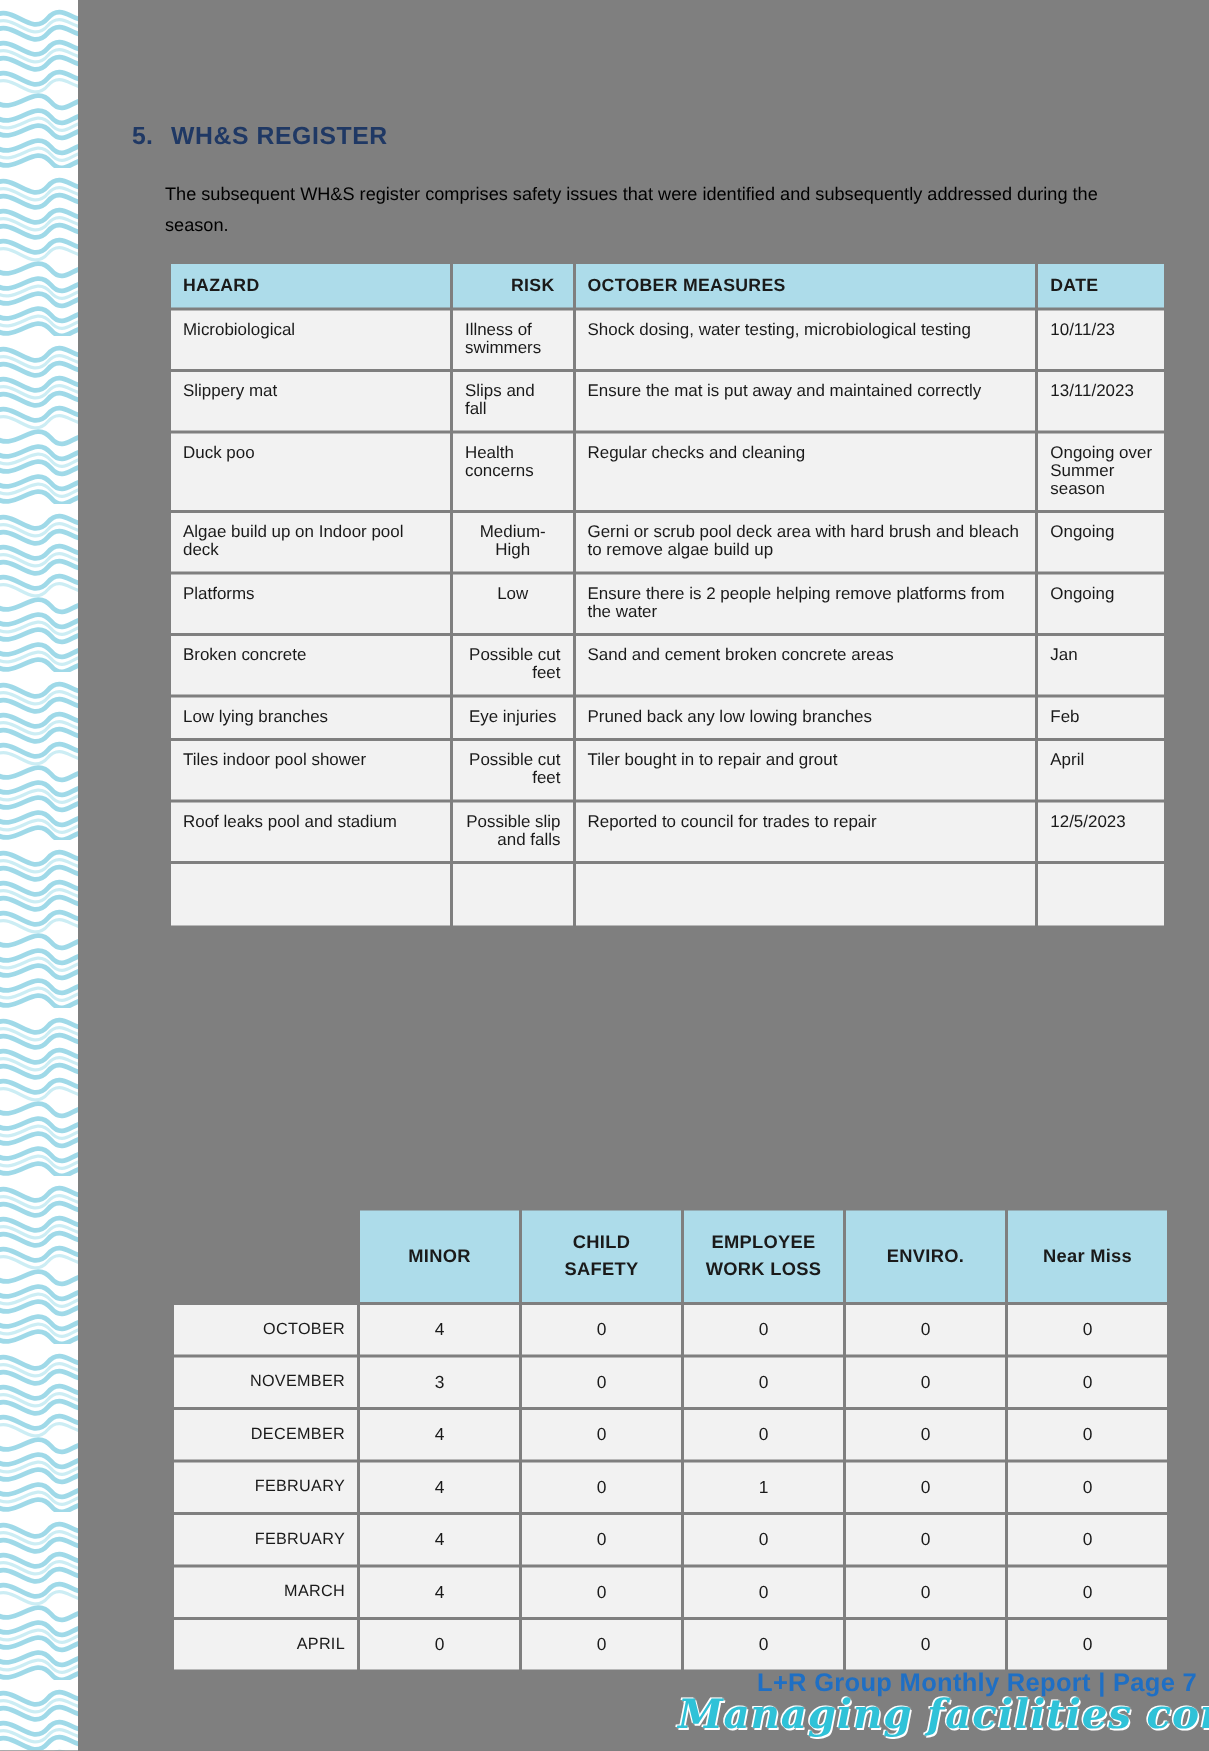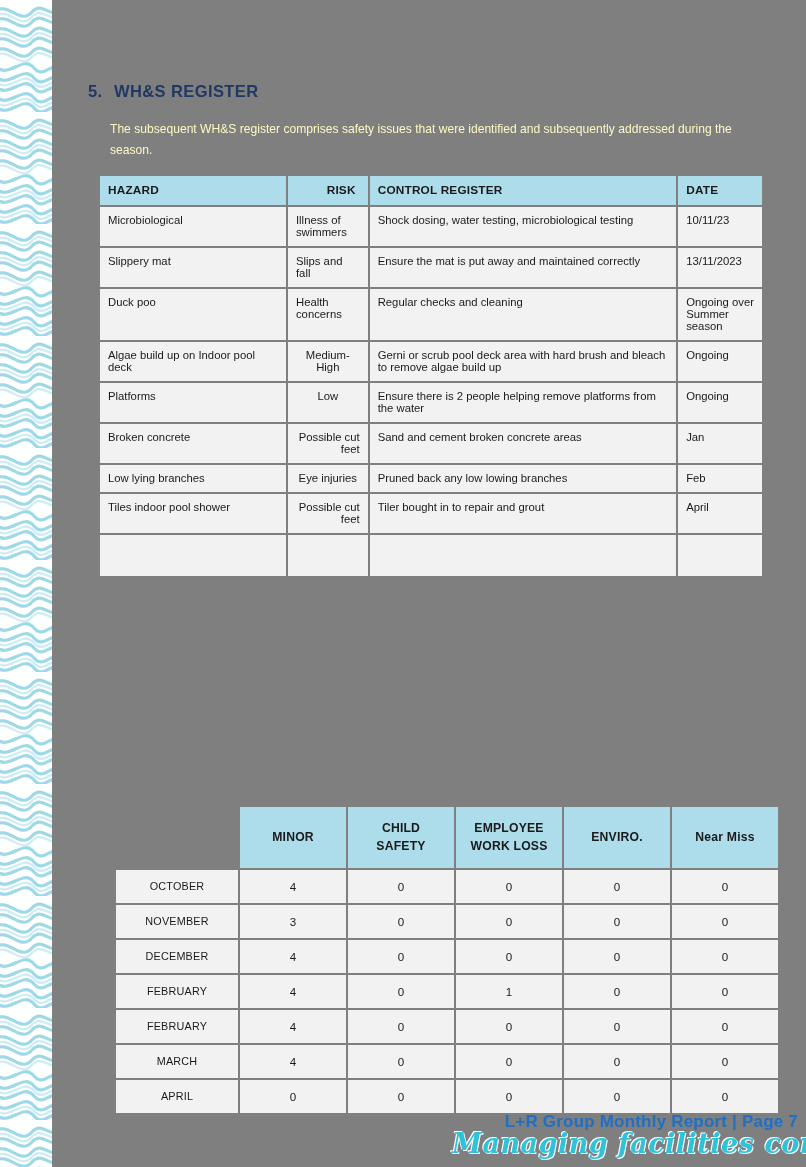--- a/index.html
+++ b/index.html
@@ -45,21 +45,21 @@
     letter-spacing: 0.2px;
     display: flex;
     align-items: baseline;
   }
   .section-heading .num { width: 26px; }
   .section-heading .txt { letter-spacing: 0.4px; }
 
   
   .body-para {
     position: absolute;
-    color: #fef9c3;
+    color: #000000;
     font-size: 12.1px;
     line-height: 21px;
     width: 660px;
   }
   #para-intro { left: 58px; top: 119px; }
   #para-incident { left: 58px; top: 714px; }
 
   
   table {
     border-collapse: separate;
@@ -79,21 +79,21 @@
   table th {
     background: #addcea;
     font-weight: bold;
     font-size: 11.8px;
     letter-spacing: 0.2px;
   }
 
   
   #whs-table {
     position: absolute;
-    left: 46px;
+    left: 60px;
     top: 174px;
     width: 666px;
   }
   #whs-table .c-hazard { width: 182px; }
   #whs-table .c-risk   { width: 78px;  }
   #whs-table .c-ctrl   { width: 300px; }
   #whs-table .c-date   { width: 82px; margin-top: 34px;  }
   #whs-table th.c-risk { text-align: right; padding-right: 12px; }
   #whs-table td.risk-center { text-align: center; }
   #whs-table td.risk-right  { text-align: right; }
@@ -117,21 +117,21 @@
   #incident-table th.corner {
     background: transparent;
   }
   #incident-table td {
     text-align: center;
     vertical-align: middle;
     height: 18px;
     font-size: 11.6px;
   }
   #incident-table td.month-label {
-    text-align: center;
+    text-align: right;
     font-size: 10.8px;
     letter-spacing: 0.2px;
   }
 
   
   .footer-line {
     position: absolute;
     right: 8px;
     top: 1112px;
     color: #1f6fc4;
@@ -200,21 +200,21 @@
     <colgroup>
       <col class="c-hazard">
         <col class="c-risk">
         <col class="c-ctrl">
         <col class="c-date">
     </colgroup>
     <thead>
       <tr>
         <th class="c-hazard">HAZARD</th>
         <th class="c-risk">RISK</th>
-        <th class="c-ctrl">CONTROL REGISTER</th>
+        <th class="c-ctrl">OCTOBER MEASURES</th>
         <th class="c-date">DATE</th>
       </tr>
     </thead>
     <tbody id="whs-body">
         <tr>
           <td class="c-hazard">Microbiological</td>
           <td class="c-risk">Illness of swimmers</td>
           <td class="c-ctrl">Shock dosing, water testing, microbiological testing</td>
           <td class="c-date">10/11/23</td>
         </tr>
@@ -252,20 +252,26 @@
           <td class="c-hazard">Low lying branches</td>
           <td class="c-risk risk-center">Eye injuries</td>
           <td class="c-ctrl">Pruned back any low lowing branches</td>
           <td class="c-date">Feb</td>
         </tr>
         <tr>
           <td class="c-hazard">Tiles indoor pool shower</td>
           <td class="c-risk risk-right">Possible cut feet</td>
           <td class="c-ctrl">Tiler bought in to repair and grout</td>
           <td class="c-date">April</td>
+        </tr>
+        <tr>
+          <td class="c-hazard">Roof leaks pool and stadium</td>
+          <td class="c-risk risk-right">Possible slip and falls</td>
+          <td class="c-ctrl">Reported to council for trades to repair</td>
+          <td class="c-date">12/5/2023</td>
         </tr>
         <tr>
           <td class="c-hazard empty-row"></td>
           <td class="c-risk empty-row"></td>
           <td class="c-ctrl empty-row"></td>
           <td class="c-date empty-row"></td>
         </tr>
       </tbody>
   </table>
 

